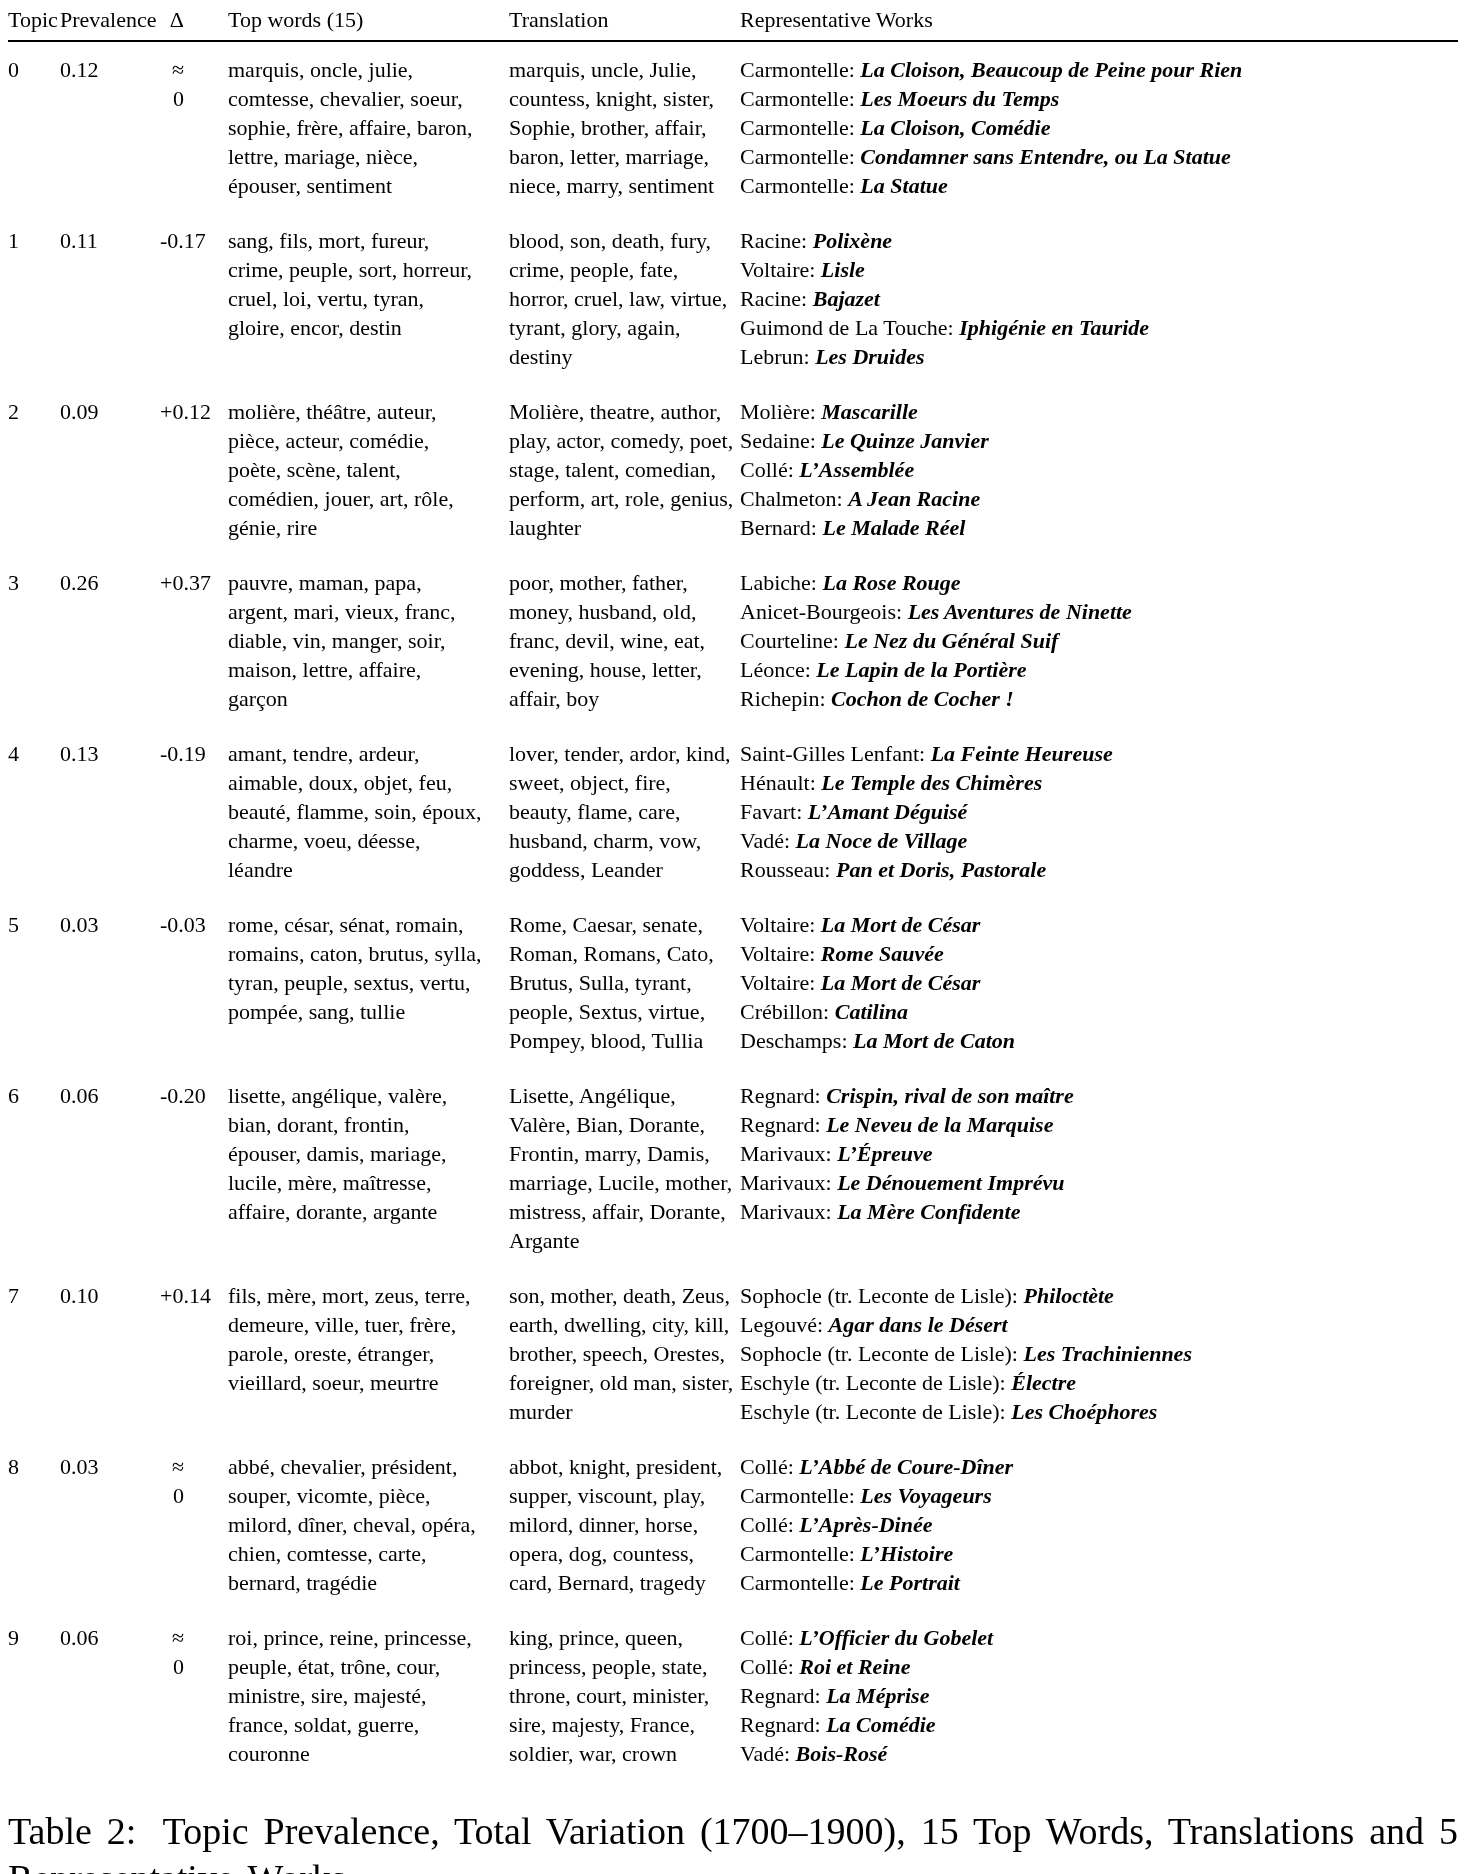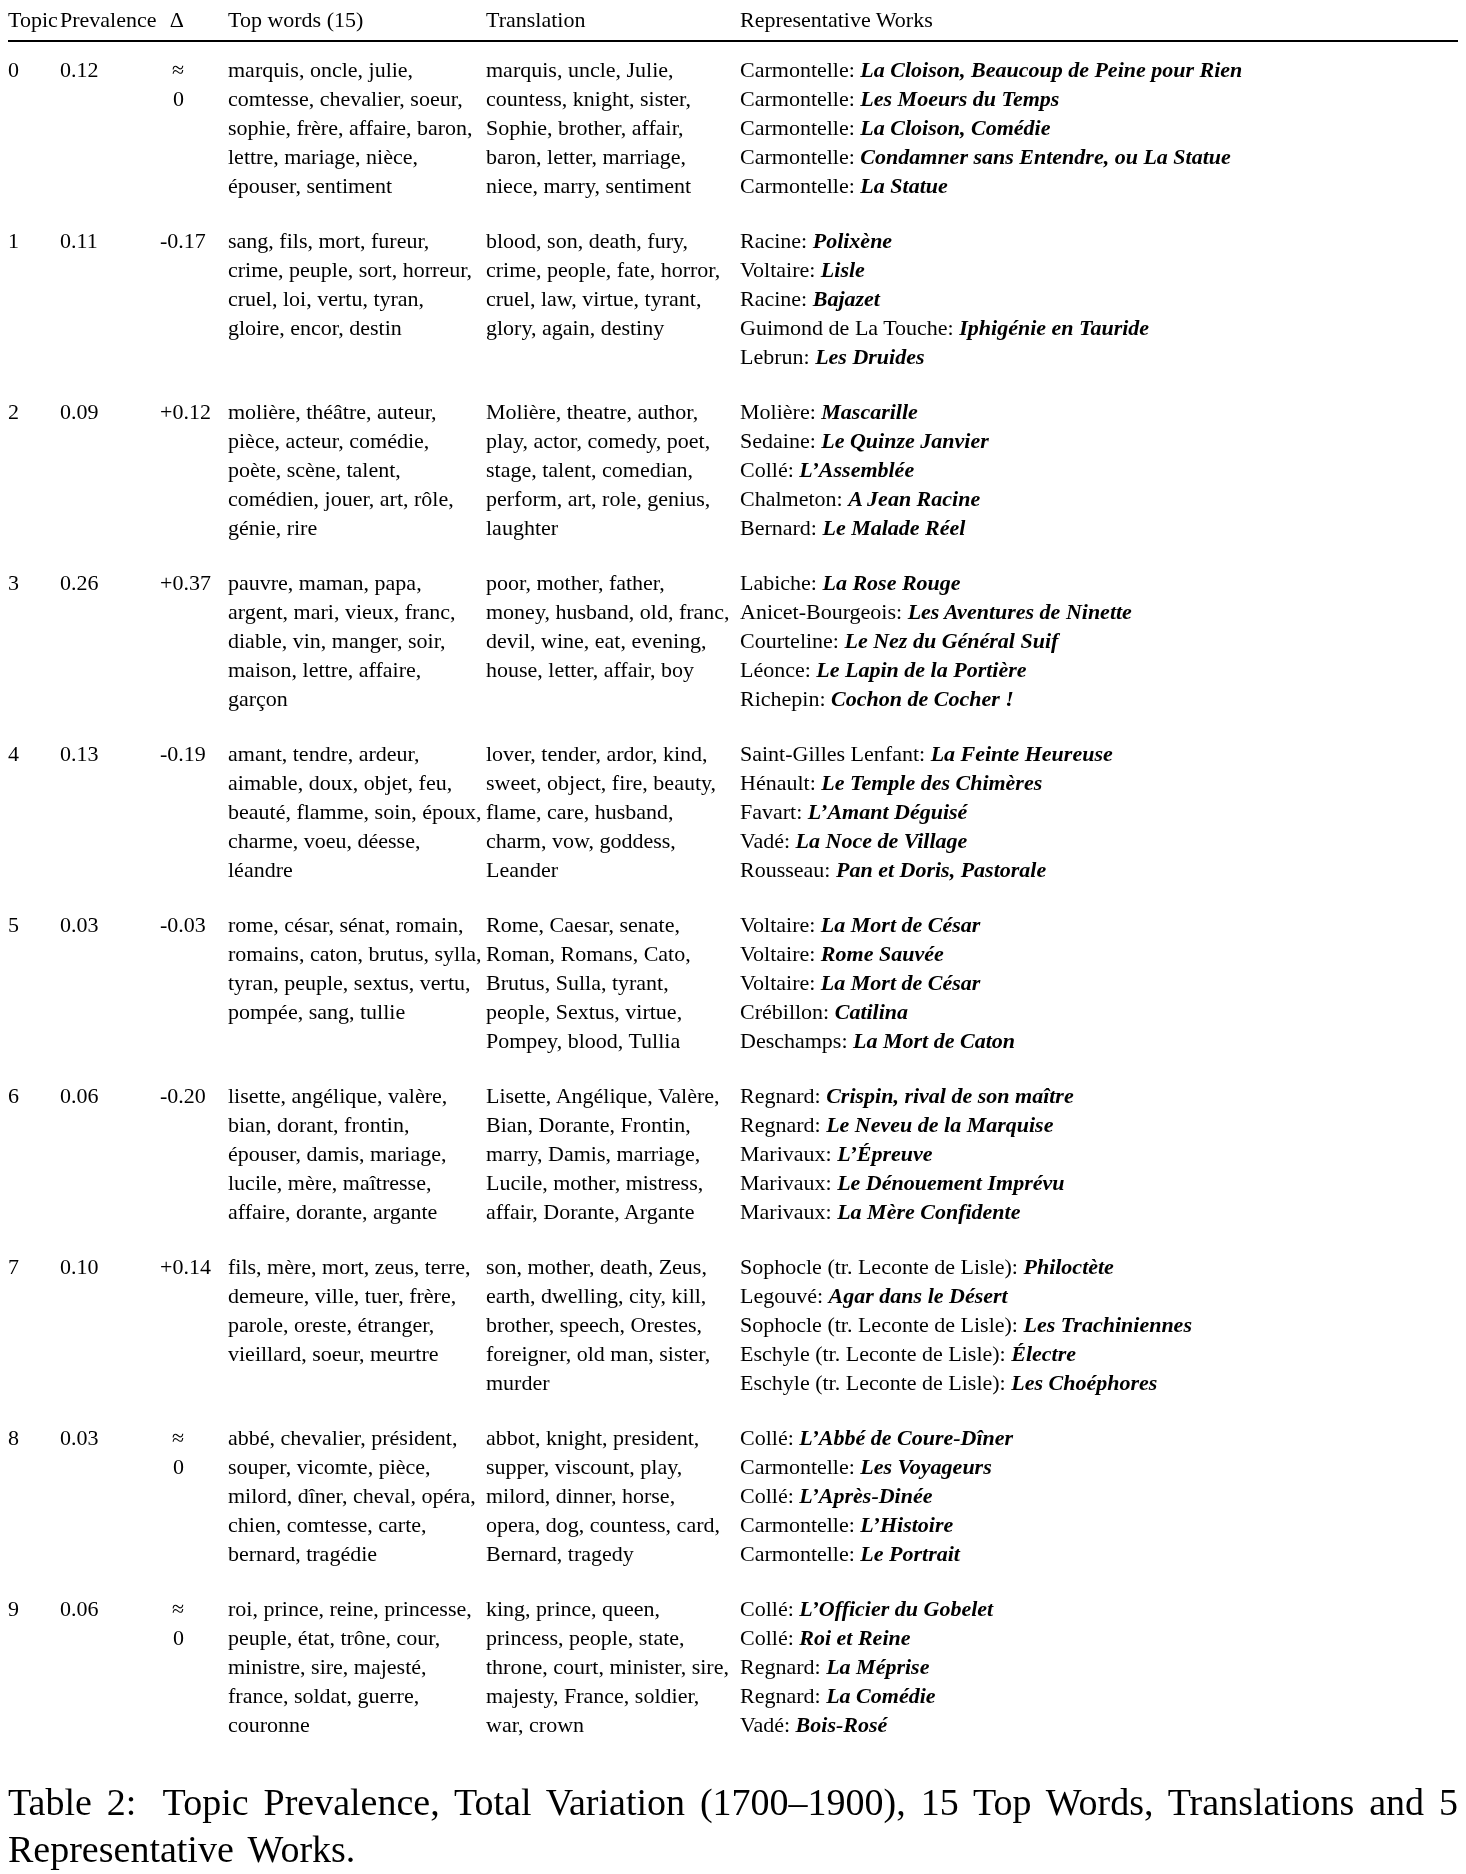--- a/index.html
+++ b/index.html
@@ -35,21 +35,21 @@
     margin-top: 13px;
   }
   .cell {
     vertical-align: top;
   }
   .c-delta {
     text-align: right;
     padding-right: 44px;
   }
   .c-words { padding-right: 4px; }
-  .c-trans { padding-right: 6px; }
+  .c-trans { padding-right: 6px; margin-left: 23px; }
   .c-works div { display: block; }
   .work-title { font-style: italic; font-weight: bold; }
   .caption {
     margin: 40px 0 0 0;
     font-size: 38px;
     line-height: 47px;
     text-align: justify;
     word-spacing: 5px;
   }
   .cap-label { margin-right: 12px; }

